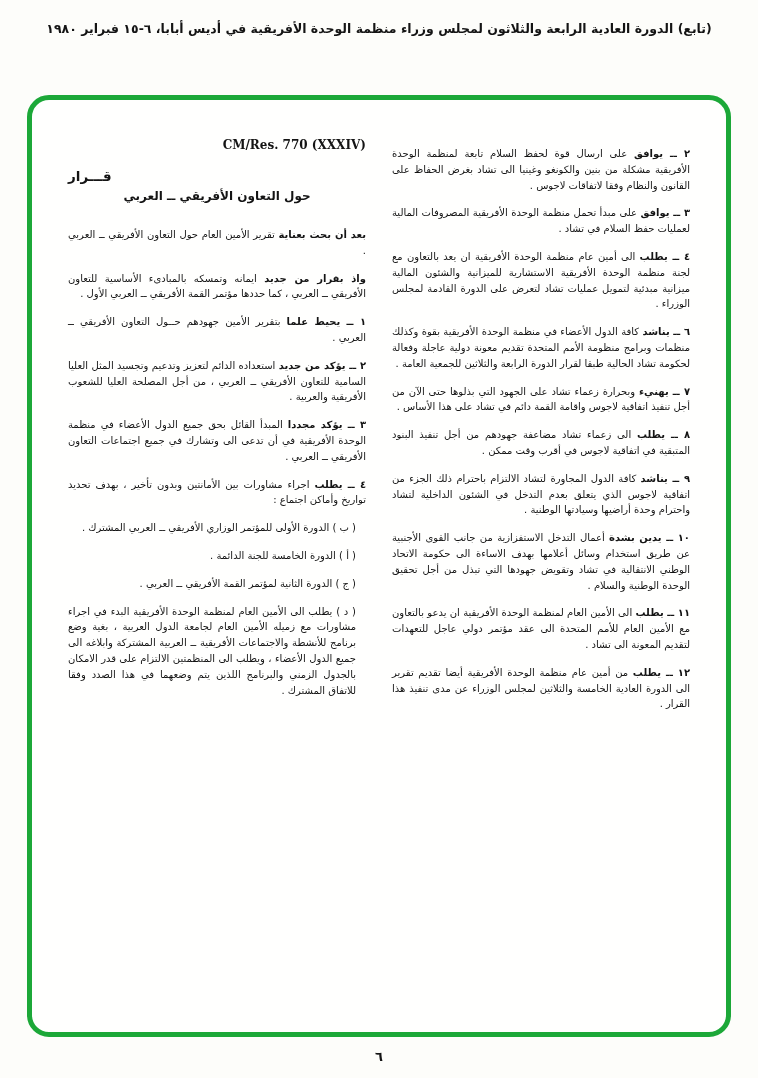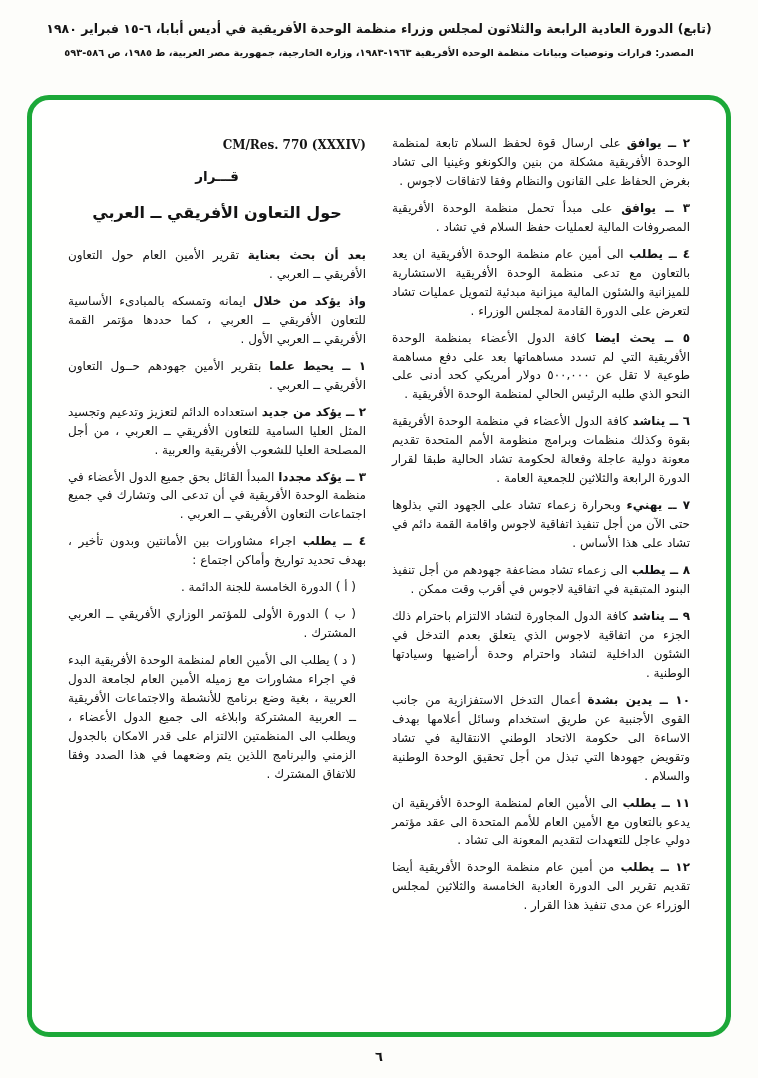--- a/index.html
+++ b/index.html
@@ -31,98 +31,97 @@
   .content {
     direction: rtl;
     display: flex;
     gap: 26px;
     padding: 34px 36px 16px 36px;
     height: 100%;
   }
   .col { flex: 1; min-width: 0; }
 
   .para {
-    font-size: 12px;
+    font-size: 10px;
     line-height: 1.58;
     text-align: justify;
-    margin: 0 0 8px 0;
+    margin: 12px 0 8px 0;
   }
   .para .lead { font-weight: bold; }
   .para.sub { padding-right: 10px; }
 
   .ref {
     direction: ltr;
     text-align: right;
     font-family: "DejaVu Serif", serif;
     font-weight: bold;
     font-size: 12px;
     margin: 4px 0 16px 0;
   }
   .title {
-    text-align: center;
+    text-align: left;
     font-weight: bold;
     font-size: 13.5px;
     letter-spacing: 1px;
-    margin-bottom: 19px;
+    margin-bottom: 5px;
   }
   .subtitle {
     text-align: center;
     font-weight: bold;
-    font-size: 16px;
+    font-size: 12px;
     margin-bottom: 24px;
   }
 
   .page-number {
     position: absolute;
     bottom: 14px; left: 0; right: 0;
     text-align: center;
     font-weight: bold;
     font-size: 13px;
   }
 </style>
 </head>
 <body>
 
 <div class="page">
 
   <div class="header">
     <div class="header-line1">(تابع) الدورة العادية الرابعة والثلاثون لمجلس وزراء منظمة الوحدة الأفريقية في أديس أبابا، ٦-١٥ فبراير ١٩٨٠</div>
-    <div class="header-line2">المصدر: قرارات وتوصيات وبيانات منظمة الوحدة الأفريقية ١٩٦٣-١٩٨٣، وزارة الخارجية، جمهورية مصر العربية، ط ١٩٨٥، ص ٥٨٦-٥٩٣</div>
   </div>
 
   <div class="frame">
     <div class="content">
 
       <div class="col">
         <p class="para"><b class="lead">٢ ــ يوافق</b><span> على ارسال قوة لحفظ السلام تابعة لمنظمة الوحدة الأفريقية مشكلة من بنين والكونغو وغينيا الى تشاد بغرض الحفاظ على القانون والنظام وفقا لاتفاقات لاجوس .</span></p>
         <p class="para"><b class="lead">٣ ــ يوافق</b><span> على مبدأ تحمل منظمة الوحدة الأفريقية المصروفات المالية لعمليات حفظ السلام في تشاد .</span></p>
-        <p class="para"><b class="lead">٤ ــ يطلب</b><span> الى أمين عام منظمة الوحدة الأفريقية ان يعد بالتعاون مع تدعى منظمة الوحدة الأفريقية الاستشارية للميزانية والشئون المالية ميزانية مبدئية لتمويل عمليات تشاد لتعرض على الدورة القادمة لمجلس الوزراء .</span></p>
-        <p class="para"><b class="lead">٥ ــ يحث ايضا</b><span> كافة الدول الأعضاء بمنظمة الوحدة الأفريقية التي لم تسدد مساهماتها بعد على دفع مساهمة طوعية لا تقل عن ٥٠٠,٠٠٠ دولار أمريكي كحد أدنى على النحو الذي طلبه الرئيس الحالي لمنظمة الوحدة الأفريقية .</span></p>
+        <p class="para"><b class="lead">٤ ــ يطلب</b><span> الى أمين عام منظمة الوحدة الأفريقية ان يعد بالتعاون مع لجنة منظمة الوحدة الأفريقية الاستشارية للميزانية والشئون المالية ميزانية مبدئية لتمويل عمليات تشاد لتعرض على الدورة القادمة لمجلس الوزراء .</span></p>
         <p class="para"><b class="lead">٦ ــ يناشد</b><span> كافة الدول الأعضاء في منظمة الوحدة الأفريقية بقوة وكذلك منظمات وبرامج منظومة الأمم المتحدة تقديم معونة دولية عاجلة وفعالة لحكومة تشاد الحالية طبقا لقرار الدورة الرابعة والثلاثين للجمعية العامة .</span></p>
         <p class="para"><b class="lead">٧ ــ يهنيء</b><span> وبحرارة زعماء تشاد على الجهود التي بذلوها حتى الآن من أجل تنفيذ اتفاقية لاجوس واقامة القمة دائم في تشاد على هذا الأساس .</span></p>
         <p class="para"><b class="lead">٨ ــ يطلب</b><span> الى زعماء تشاد مضاعفة جهودهم من أجل تنفيذ البنود المتبقية في اتفاقية لاجوس في أقرب وقت ممكن .</span></p>
         <p class="para"><b class="lead">٩ ــ يناشد</b><span> كافة الدول المجاورة لتشاد الالتزام باحترام ذلك الجزء من اتفاقية لاجوس الذي يتعلق بعدم التدخل في الشئون الداخلية لتشاد واحترام وحدة أراضيها وسيادتها الوطنية .</span></p>
         <p class="para"><b class="lead">١٠ ــ يدين بشدة</b><span> أعمال التدخل الاستفزازية من جانب القوى الأجنبية عن طريق استخدام وسائل أعلامها بهدف الاساءة الى حكومة الاتحاد الوطني الانتقالية في تشاد وتقويض جهودها التي تبذل من أجل تحقيق الوحدة الوطنية والسلام .</span></p>
         <p class="para"><b class="lead">١١ ــ يطلب</b><span> الى الأمين العام لمنظمة الوحدة الأفريقية ان يدعو بالتعاون مع الأمين العام للأمم المتحدة الى عقد مؤتمر دولي عاجل للتعهدات لتقديم المعونة الى تشاد .</span></p>
         <p class="para"><b class="lead">١٢ ــ يطلب</b><span> من أمين عام منظمة الوحدة الأفريقية أيضا تقديم تقرير الى الدورة العادية الخامسة والثلاثين لمجلس الوزراء عن مدى تنفيذ هذا القرار .</span></p>
       </div>
 
       <div class="col">
         <div class="ref">CM/Res. 770 (XXXIV)</div>
         <div class="title">قـــرار</div>
         <div class="subtitle">حول التعاون الأفريقي ــ العربي</div>
 
         <p class="para"><b class="lead">بعد أن بحث بعناية</b><span> تقرير الأمين العام حول التعاون الأفريقي ــ العربي .</span></p>
-        <p class="para"><b class="lead">واذ يؤكد من خلال</b><span> ايمانه وتمسكه بالمبادىء الأساسية للتعاون الأفريقي ــ العربي ، كما حددها مؤتمر القمة الأفريقي ــ العربي الأول .</span></p>
+        <p class="para"><b class="lead">واذ بقرار من جديد</b><span> ايمانه وتمسكه بالمبادىء الأساسية للتعاون الأفريقي ــ العربي ، كما حددها مؤتمر القمة الأفريقي ــ العربي الأول .</span></p>
         <p class="para"><b class="lead">١ ــ يحيط علما</b><span> بتقرير الأمين جهودهم حــول التعاون الأفريقي ــ العربي .</span></p>
         <p class="para"><b class="lead">٢ ــ يؤكد من جديد</b><span> استعداده الدائم لتعزيز وتدعيم وتجسيد المثل العليا السامية للتعاون الأفريقي ــ العربي ، من أجل المصلحة العليا للشعوب الأفريقية والعربية .</span></p>
         <p class="para"><b class="lead">٣ ــ يؤكد مجددا</b><span> المبدأ القائل بحق جميع الدول الأعضاء في منظمة الوحدة الأفريقية في أن تدعى الى وتشارك في جميع اجتماعات التعاون الأفريقي ــ العربي .</span></p>
         <p class="para"><b class="lead">٤ ــ يطلب</b><span> اجراء مشاورات بين الأمانتين وبدون تأخير ، بهدف تحديد تواريخ وأماكن اجتماع :</span></p>
+        <p class="para sub"><b class="lead"></b><span>( ب ) الدورة الأولى للمؤتمر الوزاري الأفريقي ــ العربي المشترك .</span></p>
         <p class="para sub"><b class="lead"></b><span>( أ ) الدورة الخامسة للجنة الدائمة .</span></p>
-        <p class="para sub"><b class="lead"></b><span>( ب ) الدورة الأولى للمؤتمر الوزاري الأفريقي ــ العربي المشترك .</span></p>
+        <p class="para sub"><b class="lead"></b><span>( ج ) الدورة الثانية لمؤتمر القمة الأفريقي ــ العربي .</span></p>
         <p class="para sub"><b class="lead"></b><span>( د ) يطلب الى الأمين العام لمنظمة الوحدة الأفريقية البدء في اجراء مشاورات مع زميله الأمين العام لجامعة الدول العربية ، بغية وضع برنامج للأنشطة والاجتماعات الأفريقية ــ العربية المشتركة وابلاغه الى جميع الدول الأعضاء ، ويطلب الى المنظمتين الالتزام على قدر الامكان بالجدول الزمني والبرنامج اللذين يتم وضعهما في هذا الصدد وفقا للاتفاق المشترك .</span></p>
       </div>
 
     </div>
   </div>
 
   <div class="page-number">٦</div>
 
 </div>
 

